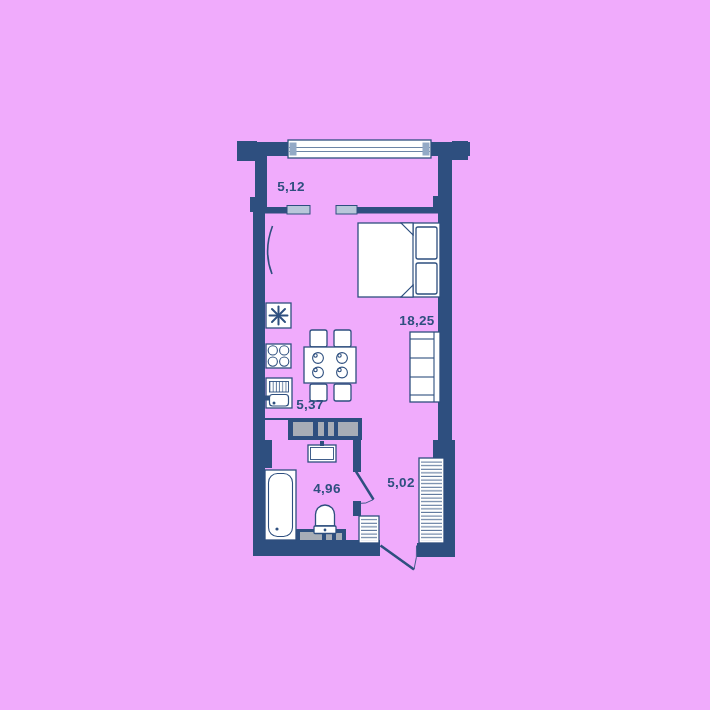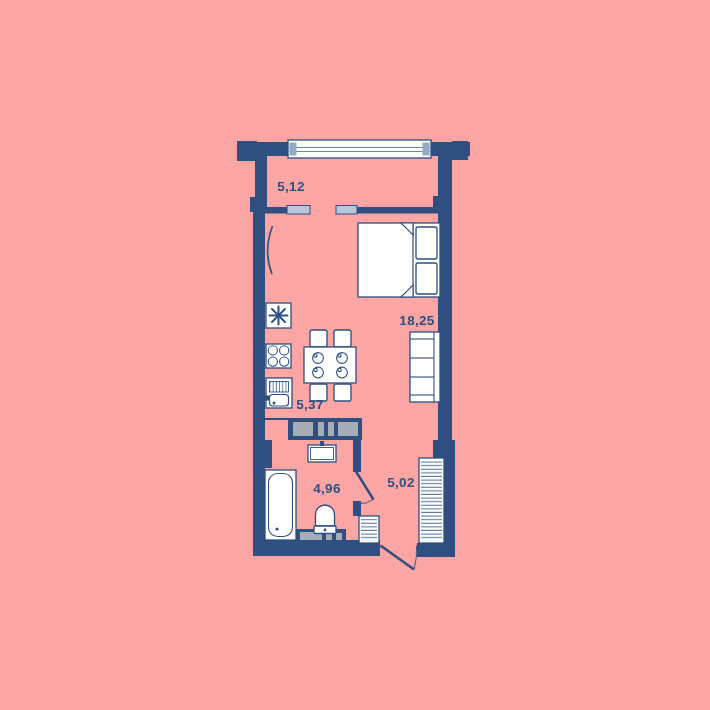--- a/index.html
+++ b/index.html
@@ -1,16 +1,16 @@
 <!DOCTYPE html>
 <html><head>
 <meta charset="utf-8">
 <style>
   html,body{margin:0;padding:0;background:#fdfdfd;}
-  .stage{position:relative;width:710px;height:710px;background:#fca5a5;overflow:hidden;
+  .stage{position:relative;width:710px;height:710px;background:#f0abfc;overflow:hidden;
          font-family:"Liberation Sans", sans-serif;}
   svg{position:absolute;left:0;top:0;}
   svg{--wall:#2e4f7f;--thin:#2e4f7f;}
   .furn{fill:#ffffff;stroke:var(--wall);stroke-width:1.3;}
   text.area{font-family:"Liberation Sans", sans-serif;font-size:13.5px;font-weight:bold;
             letter-spacing:.3px;}
 </style>
 </head>
 <body>
 

